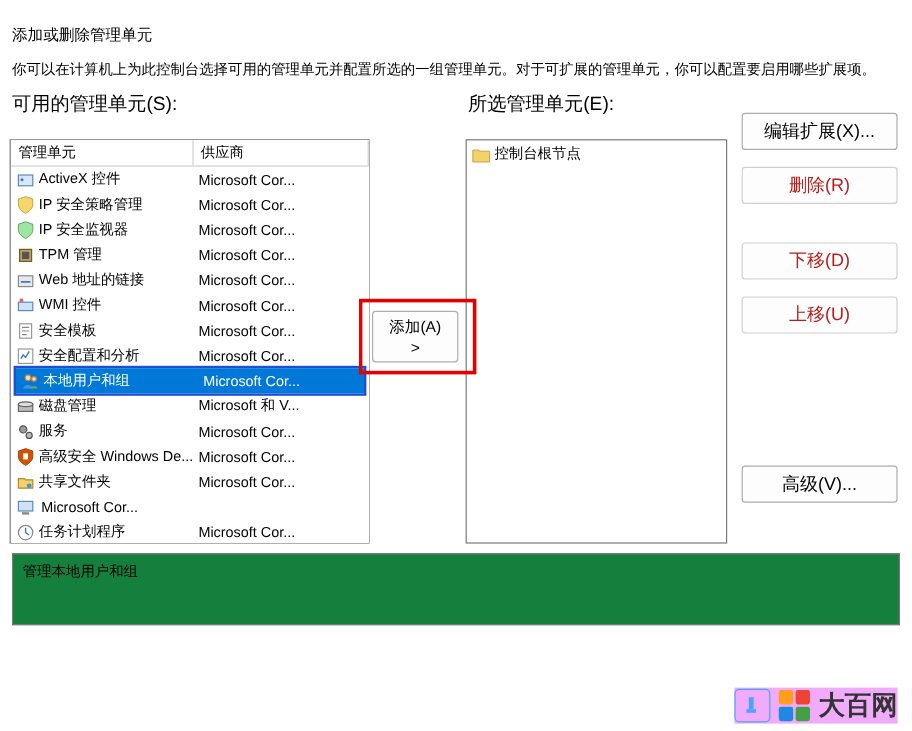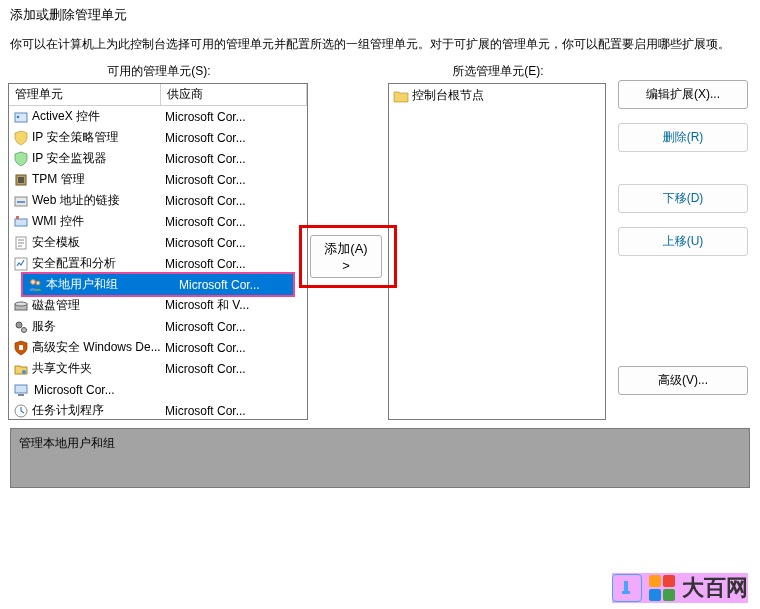--- a/index.html
+++ b/index.html
@@ -11,20 +11,21 @@
     background: #ffffff;
     color: #000;
     width: 760px;
     height: 609px;
     overflow: hidden;
     position: relative;
   }
   .title {
     padding: 6px 22px 4px 10px;
     font-size: 13px;
+    margin-top: 14px;
   }
   .description {
     padding: 8px 10px 4px 10px;
     font-size: 12px;
     color: #000;
   }
   .main-area {
     display: flex;
     padding: 6px 8px 0 8px;
   }
@@ -39,24 +40,23 @@
     position: relative;
   }
   .col-right {
     width: 218px;
   }
   .col-buttons {
     flex: 1;
     padding-left: 12px;
   }
   .section-label {
-    font-size: 12px;
-    margin-bottom: 3px;
+    font-size: 16px;
+    margin-bottom: 18px;
     padding-left: 2px;
-    text-align: center;
   }
   .list-box {
     border: 1px solid #7a7a7a;
     background: #fff;
     height: 337px;
     overflow-y: scroll;
     overflow-x: hidden;
   }
   .list-box.right {
     overflow-y: auto;
@@ -129,67 +129,67 @@
     cursor: pointer;
     min-width: 72px;
   }
   .side-btn {
     display: block;
     width: 130px;
     padding: 5px 4px;
     margin-bottom: 14px;
     border: 1px solid #adadad;
     background: #fdfdfd;
-    font-size: 12px;
+    font-size: 15px;
     border-radius: 3px;
     cursor: pointer;
     text-align: center;
   }
   .side-btn.disabled {
-    color: #0369a1;
+    color: #b91c1c;
     border-color: #d0d0d0;
   }
   .side-btn.advanced {
     margin-top: 110px;
   }
   .redbox-add {
     border: 3px solid #e50000;
     padding: 7px 12px 7px 8px;
     margin-top: 30px;
   }
   .desc-section {
     padding: 8px 10px 0 10px;
   }
   .desc-label { margin-bottom: 4px; }
   .desc-box {
     border: 1px solid #7a7a7a;
     height: 60px;
     padding: 6px 8px;
-    background: #a3a3a3;
+    background: #15803d;
   }
   .watermark {
     position: absolute;
     right: 12px;
     bottom: 6px;
     display: flex;
     align-items: center;
     gap: 6px;
     font-weight: bold;
     font-size: 22px;
     color: #333;
     background: #f0abfc;
   }
   .wm-logo { display:flex; flex-wrap: wrap; width:28px; height:28px; }
   .wm-logo span { width:12px; height:12px; margin:1px; border-radius:2px; }
   ::-webkit-scrollbar { width: 16px; background:#f0f0f0; }
   ::-webkit-scrollbar-thumb { background:#c1c1c1; }
   ::-webkit-scrollbar-button { background:#f0f0f0; height:16px; }
   .red-row-frame {
-    border: 2px solid #ec4899;
-    margin: -2px 12px;
+    border: 2px solid #1d4ed8;
+    margin: -2px 2px;
   }
 </style>
 </head>
 <body>
 
 <div class="title">添加或删除管理单元</div>
 <div class="description">你可以在计算机上为此控制台选择可用的管理单元并配置所选的一组管理单元。对于可扩展的管理单元，你可以配置要启用哪些扩展项。</div>
 
 <div class="main-area">
 

